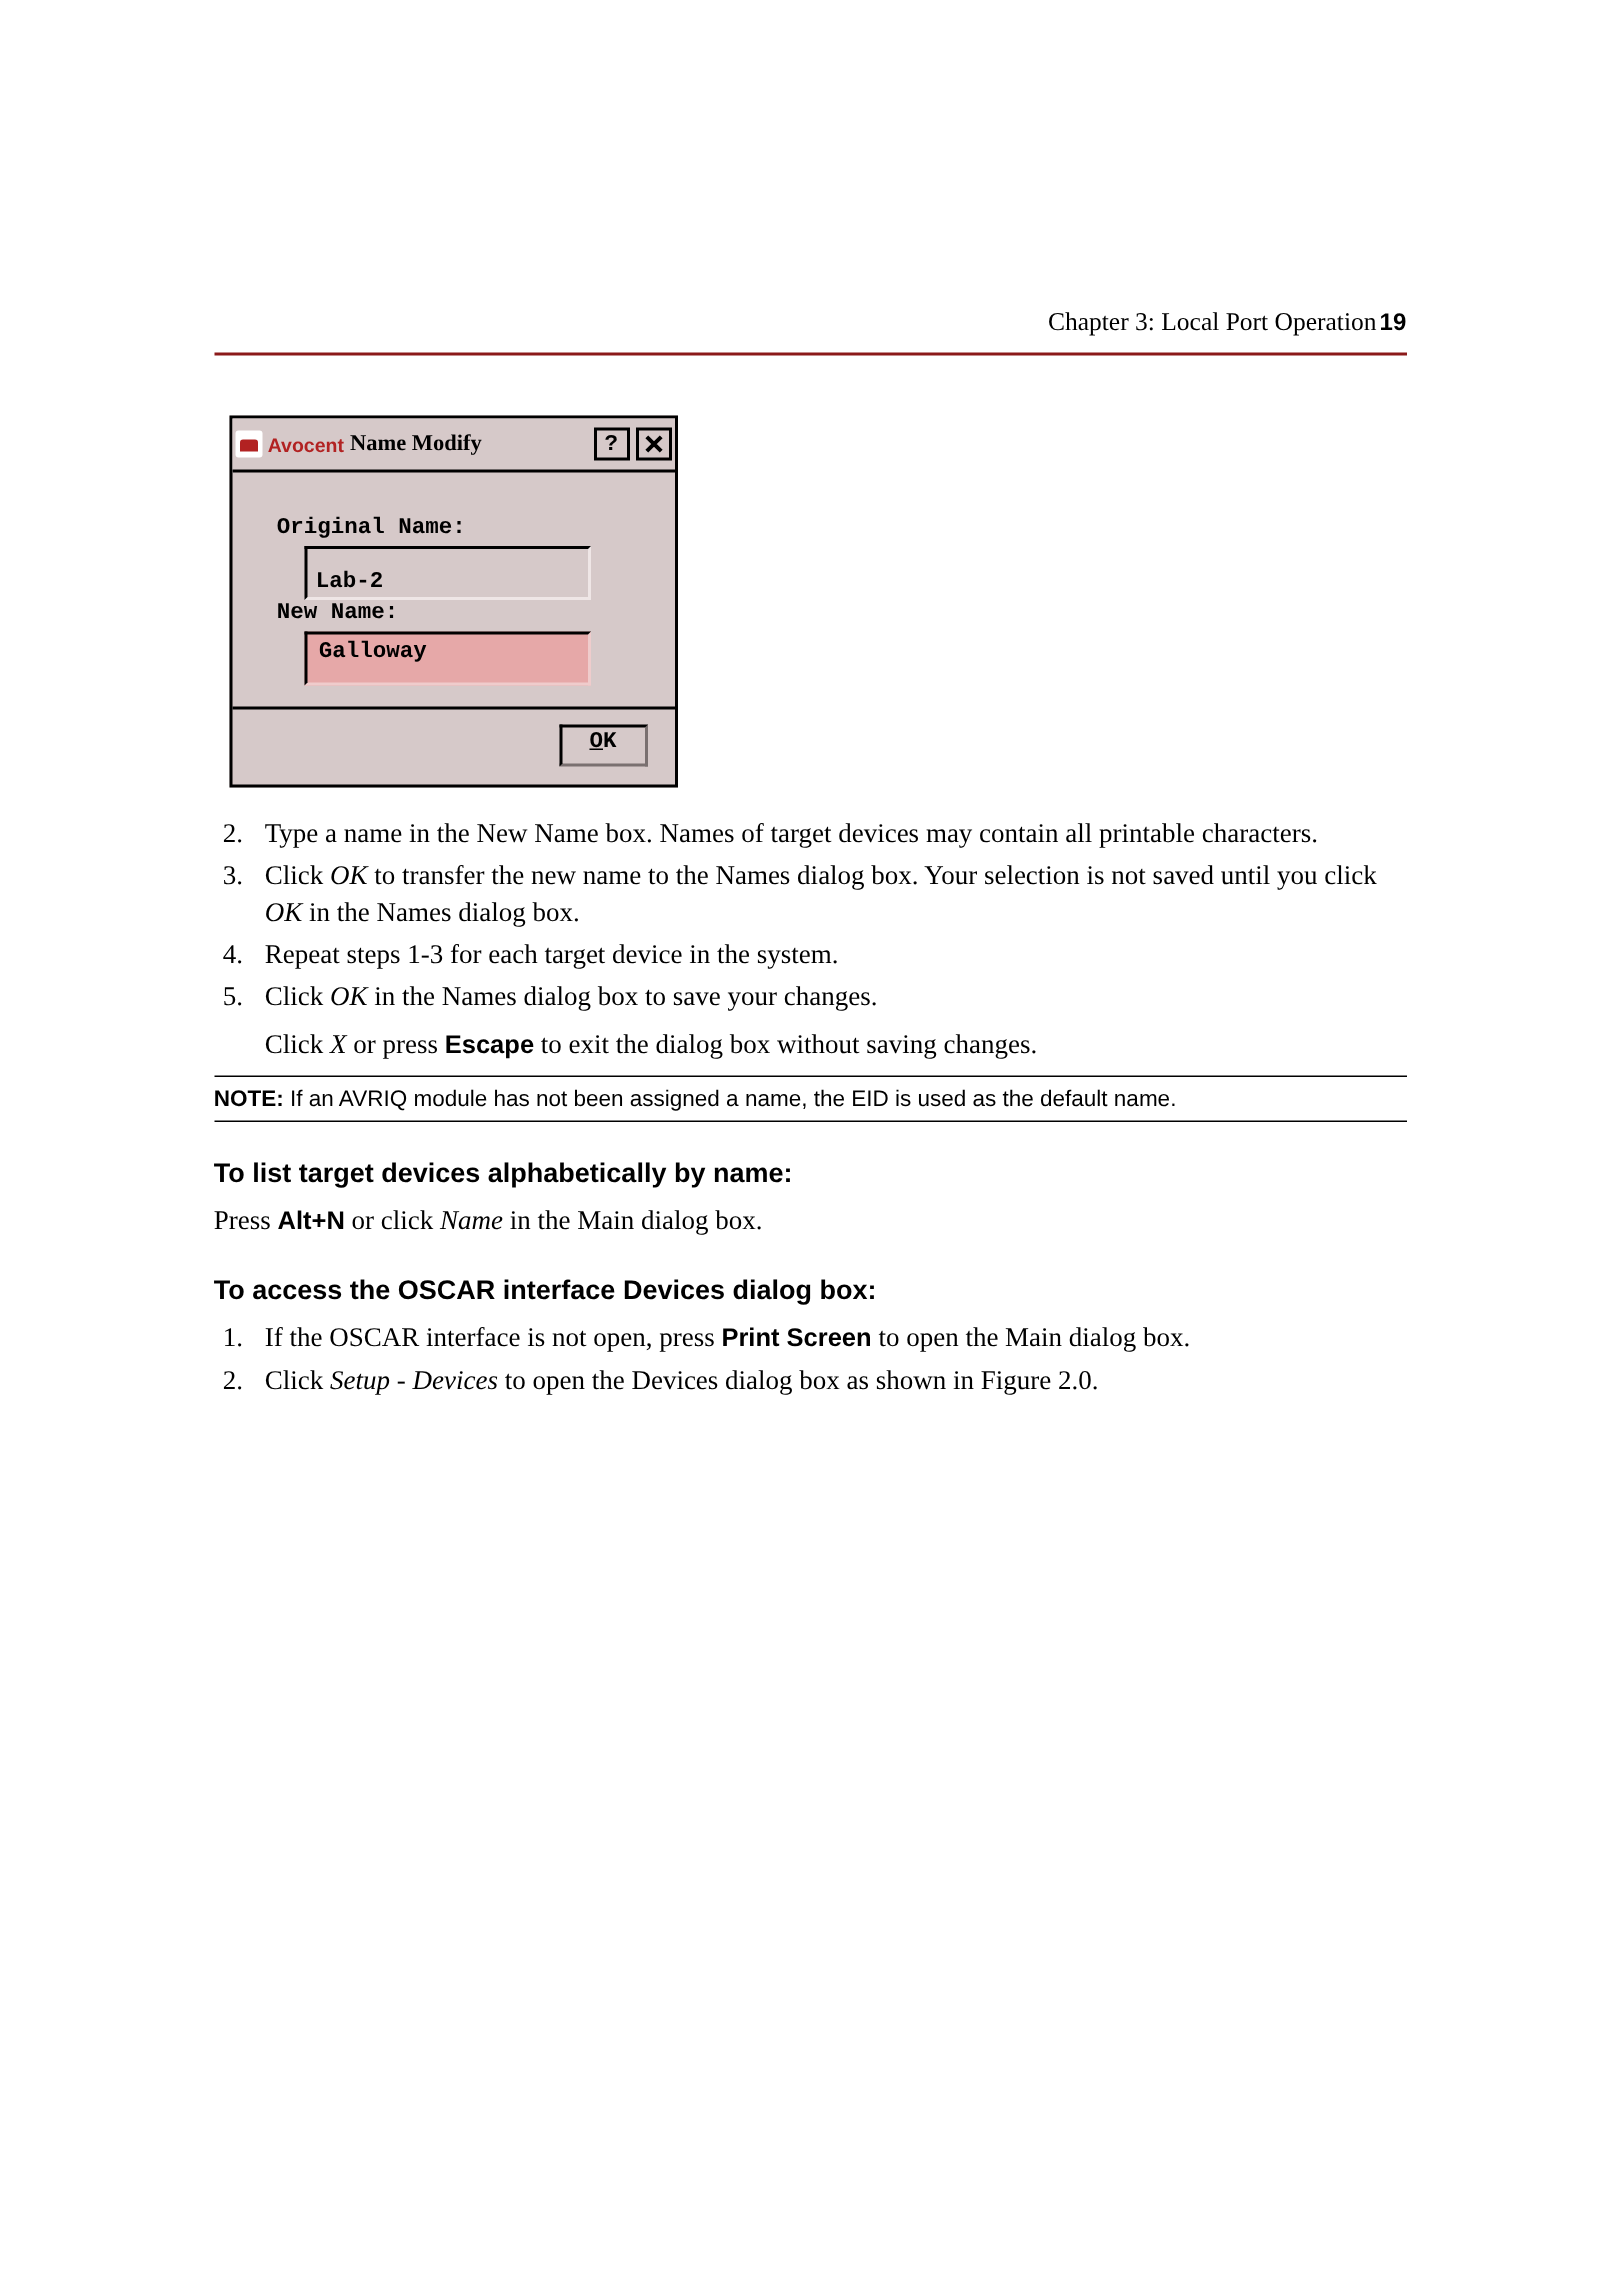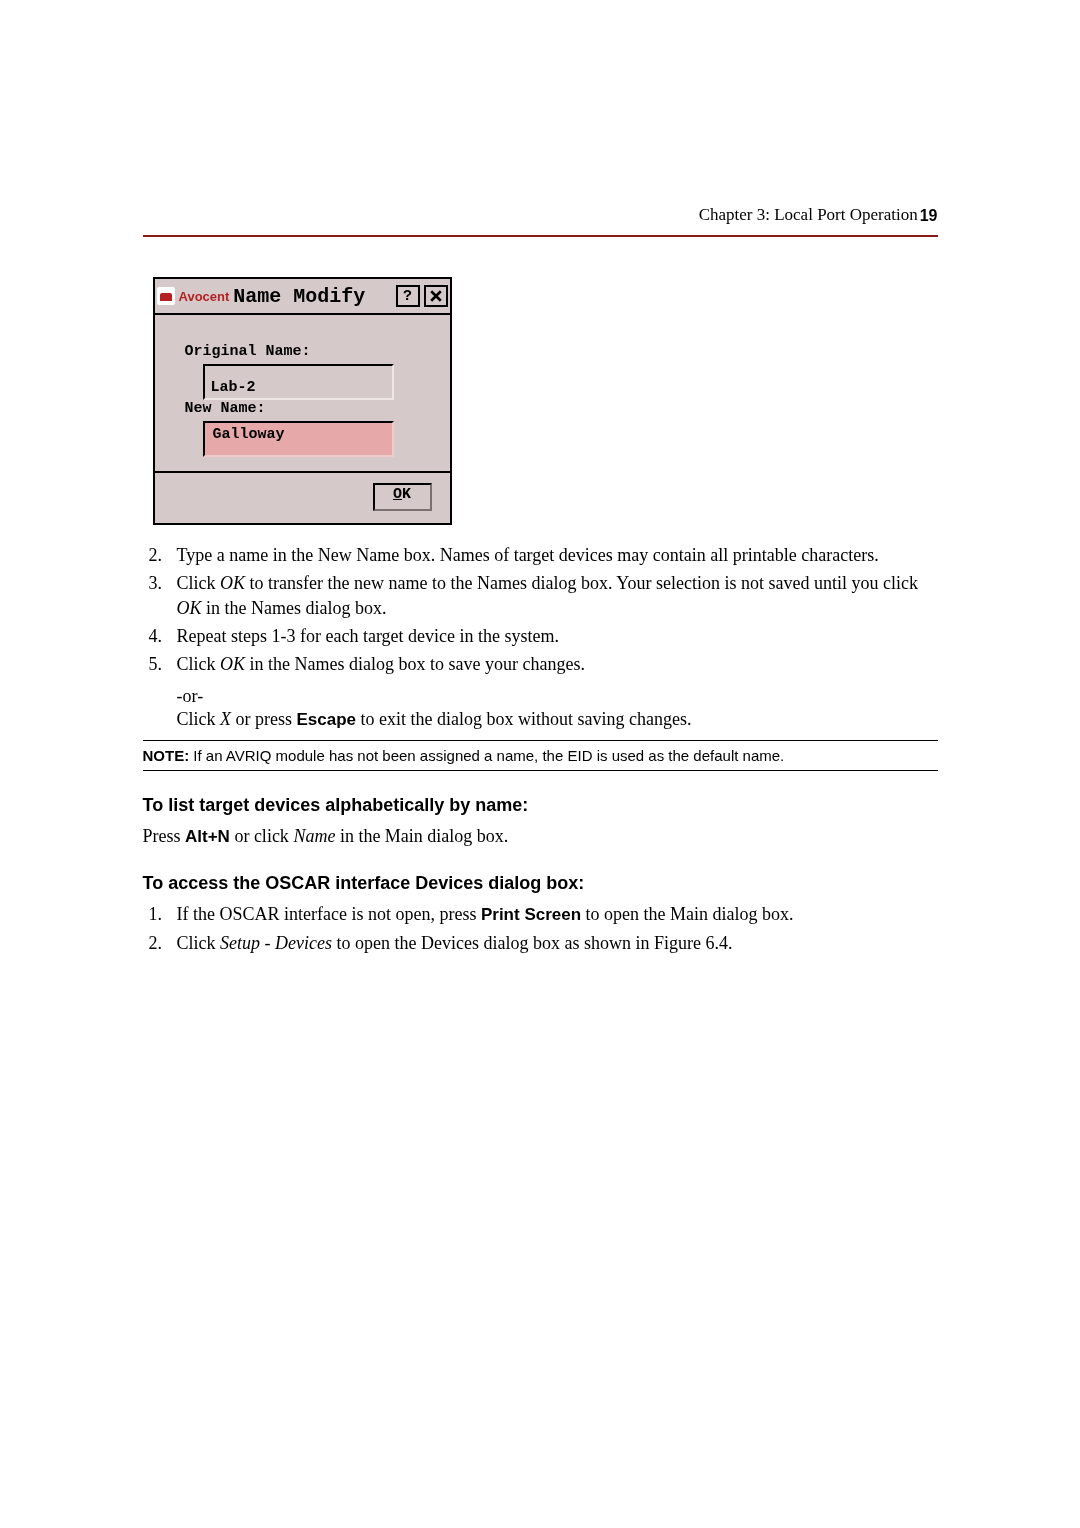--- a/index.html
+++ b/index.html
@@ -73,22 +73,23 @@
     background: #b22222;
     border-radius: 2px 2px 0 0;
   }
   .brand {
     color: #b22222;
     font-family: Arial, sans-serif;
     font-weight: bold;
     font-size: 13px;
   }
   .title-text {
-    font-size: 20px;
+    font-size: 15px;
     flex: 1;
+    font-family: Liberation Serif, serif;
   }
   .tb-btn {
     width: 20px;
     height: 18px;
     border: 2px solid #000;
     background: #d6c9c9;
     display: flex;
     align-items: center;
     justify-content: center;
     font-family: "Courier New", monospace;
@@ -253,37 +254,36 @@
   <ol class="steps" start="2">
     <li><span>Type a name in the New Name box. Names of target devices may contain all printable characters.</span></li>
     <li>
       <span>Click </span><span class="i">OK</span><span> to transfer the new name to the Names dialog box. Your selection is not saved until you click </span><span class="i">OK</span><span> in the Names dialog box.</span>
     </li>
     <li><span>Repeat steps 1-3 for each target device in the system.</span></li>
     <li>
       <span>Click </span><span class="i">OK</span><span> in the Names dialog box to save your changes.</span>
     </li>
   </ol>
-  <div class="or">-or-</div>
   <div class="sub">
     <span>Click </span><span class="i">X</span><span> or press </span><span class="b" style="font-family:Arial,sans-serif;font-size:17px">Escape</span><span> to exit the dialog box without saving changes.</span>
   </div>
 
   <div class="note-box">
     <span class="nb">NOTE:</span><span> If an AVRIQ module has not been assigned a name, the EID is used as the default name.</span>
   </div>
 
   <div class="sect">To list target devices alphabetically by name:</div>
   <div class="para">
     <span>Press </span><span class="b" style="font-family:Arial,sans-serif;font-size:17px">Alt+N</span><span> or click </span><span class="i">Name</span><span> in the Main dialog box.</span>
   </div>
 
   <div class="sect">To access the OSCAR interface Devices dialog box:</div>
   <ol class="steps">
     <li>
       <span>If the OSCAR interface is not open, press </span><span class="b" style="font-family:Arial,sans-serif;font-size:17px">Print Screen</span><span> to open the Main dialog box.</span>
     </li>
     <li>
-      <span>Click </span><span class="i">Setup - Devices</span><span> to open the Devices dialog box as shown in Figure 6.4.</span>
+      <span>Click </span><span class="i">Setup - Devices</span><span> to open the Devices dialog box as shown in Figure 2.0.</span>
     </li>
   </ol>
 
 </div>
 
 </body></html>

